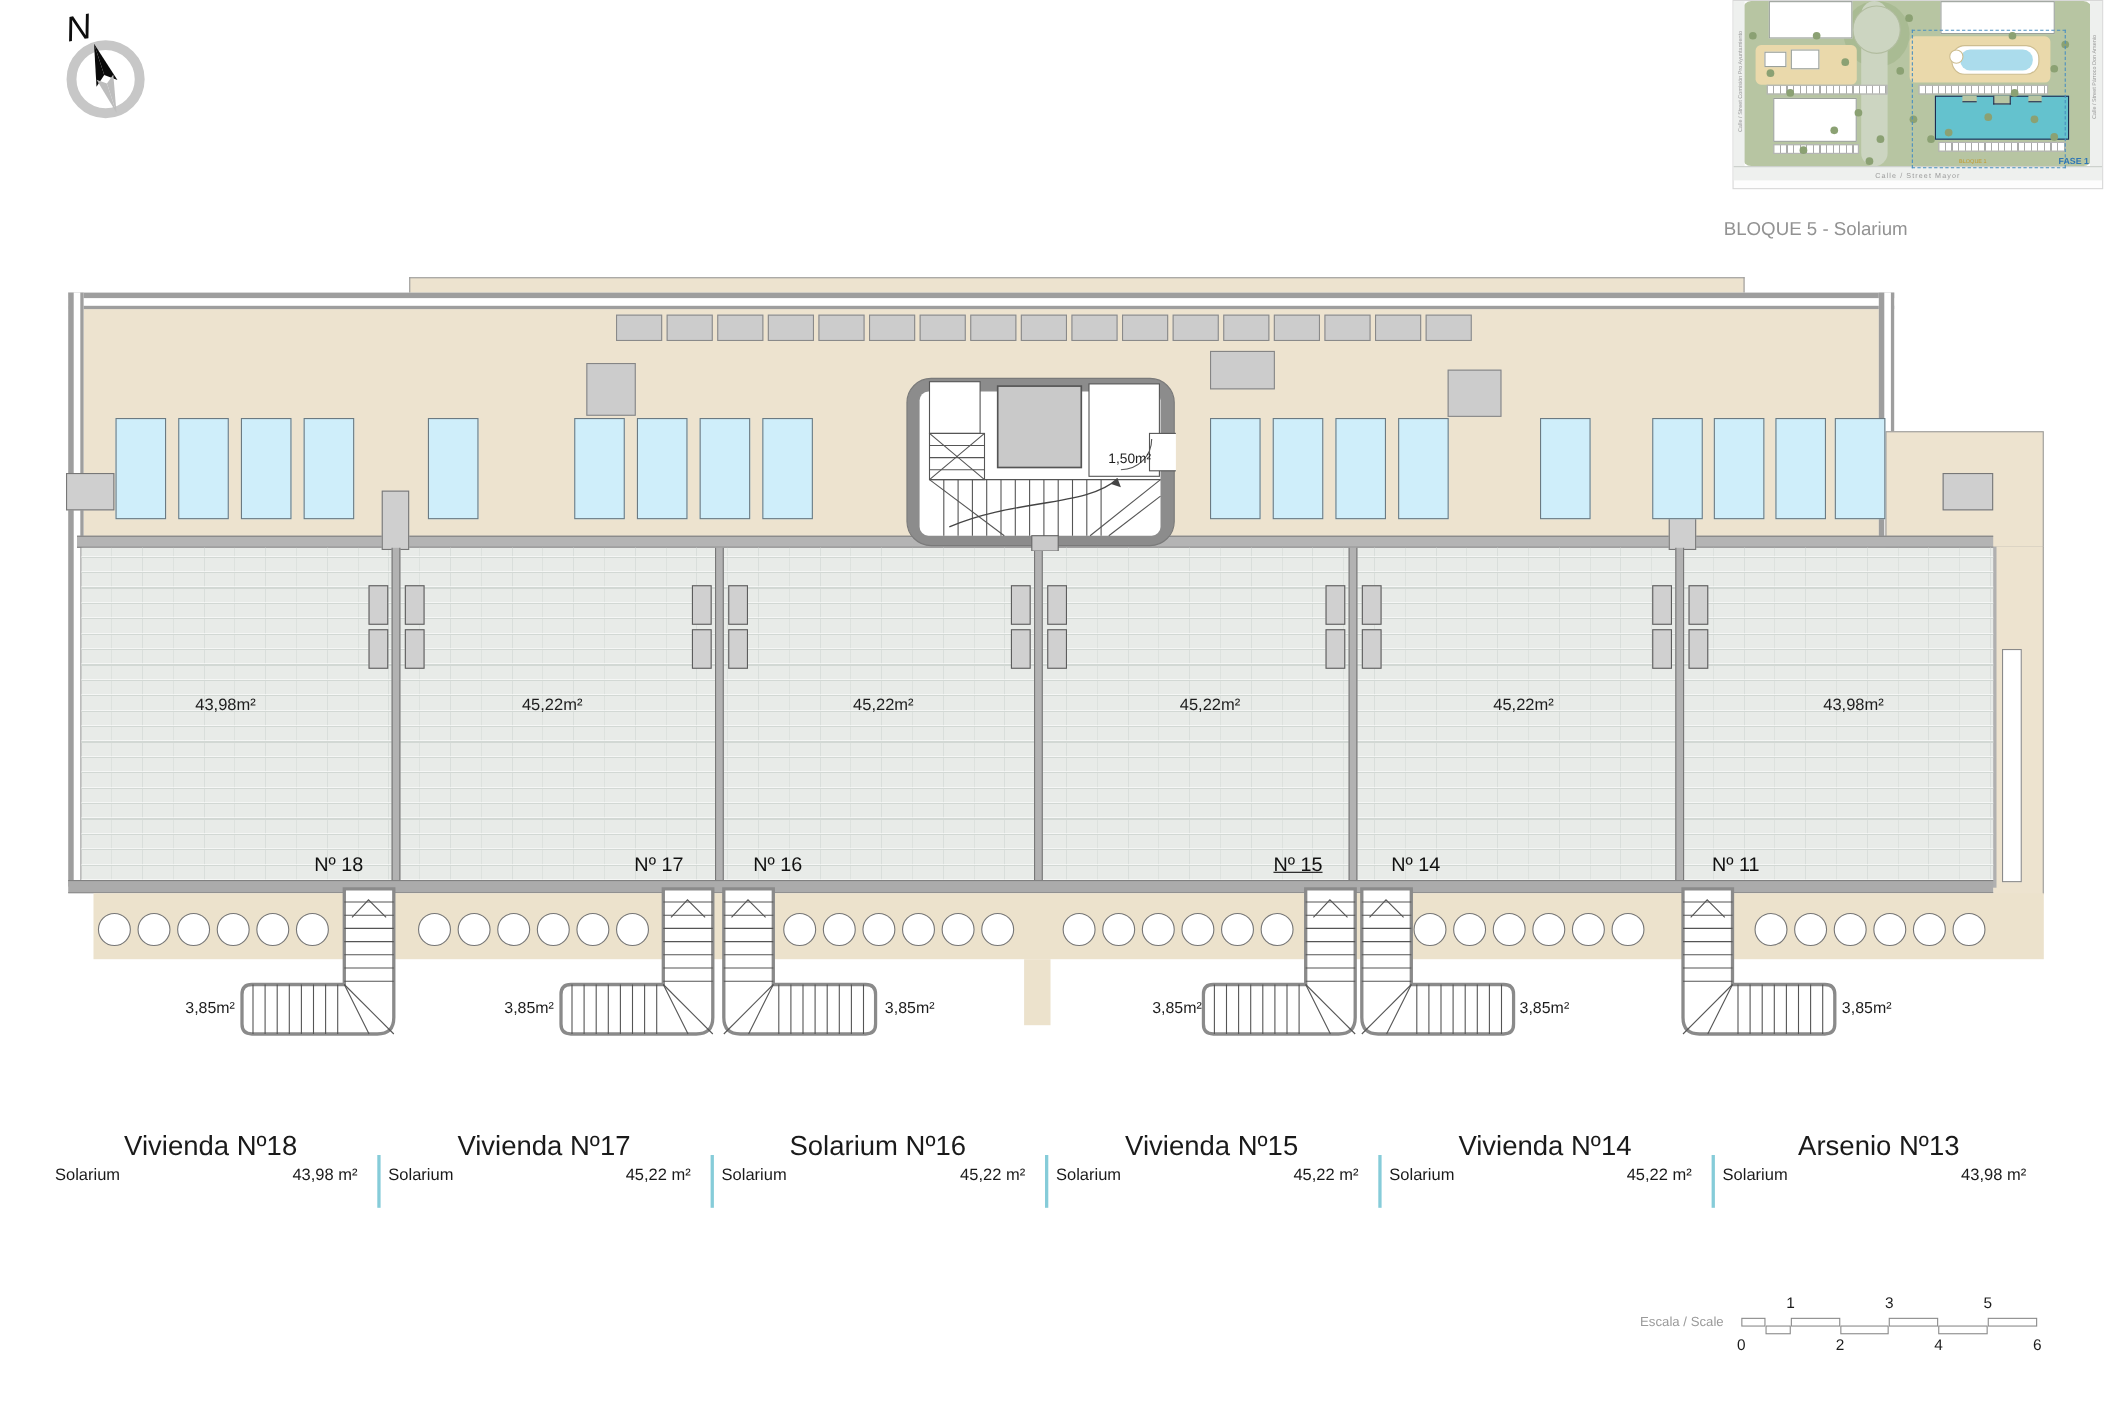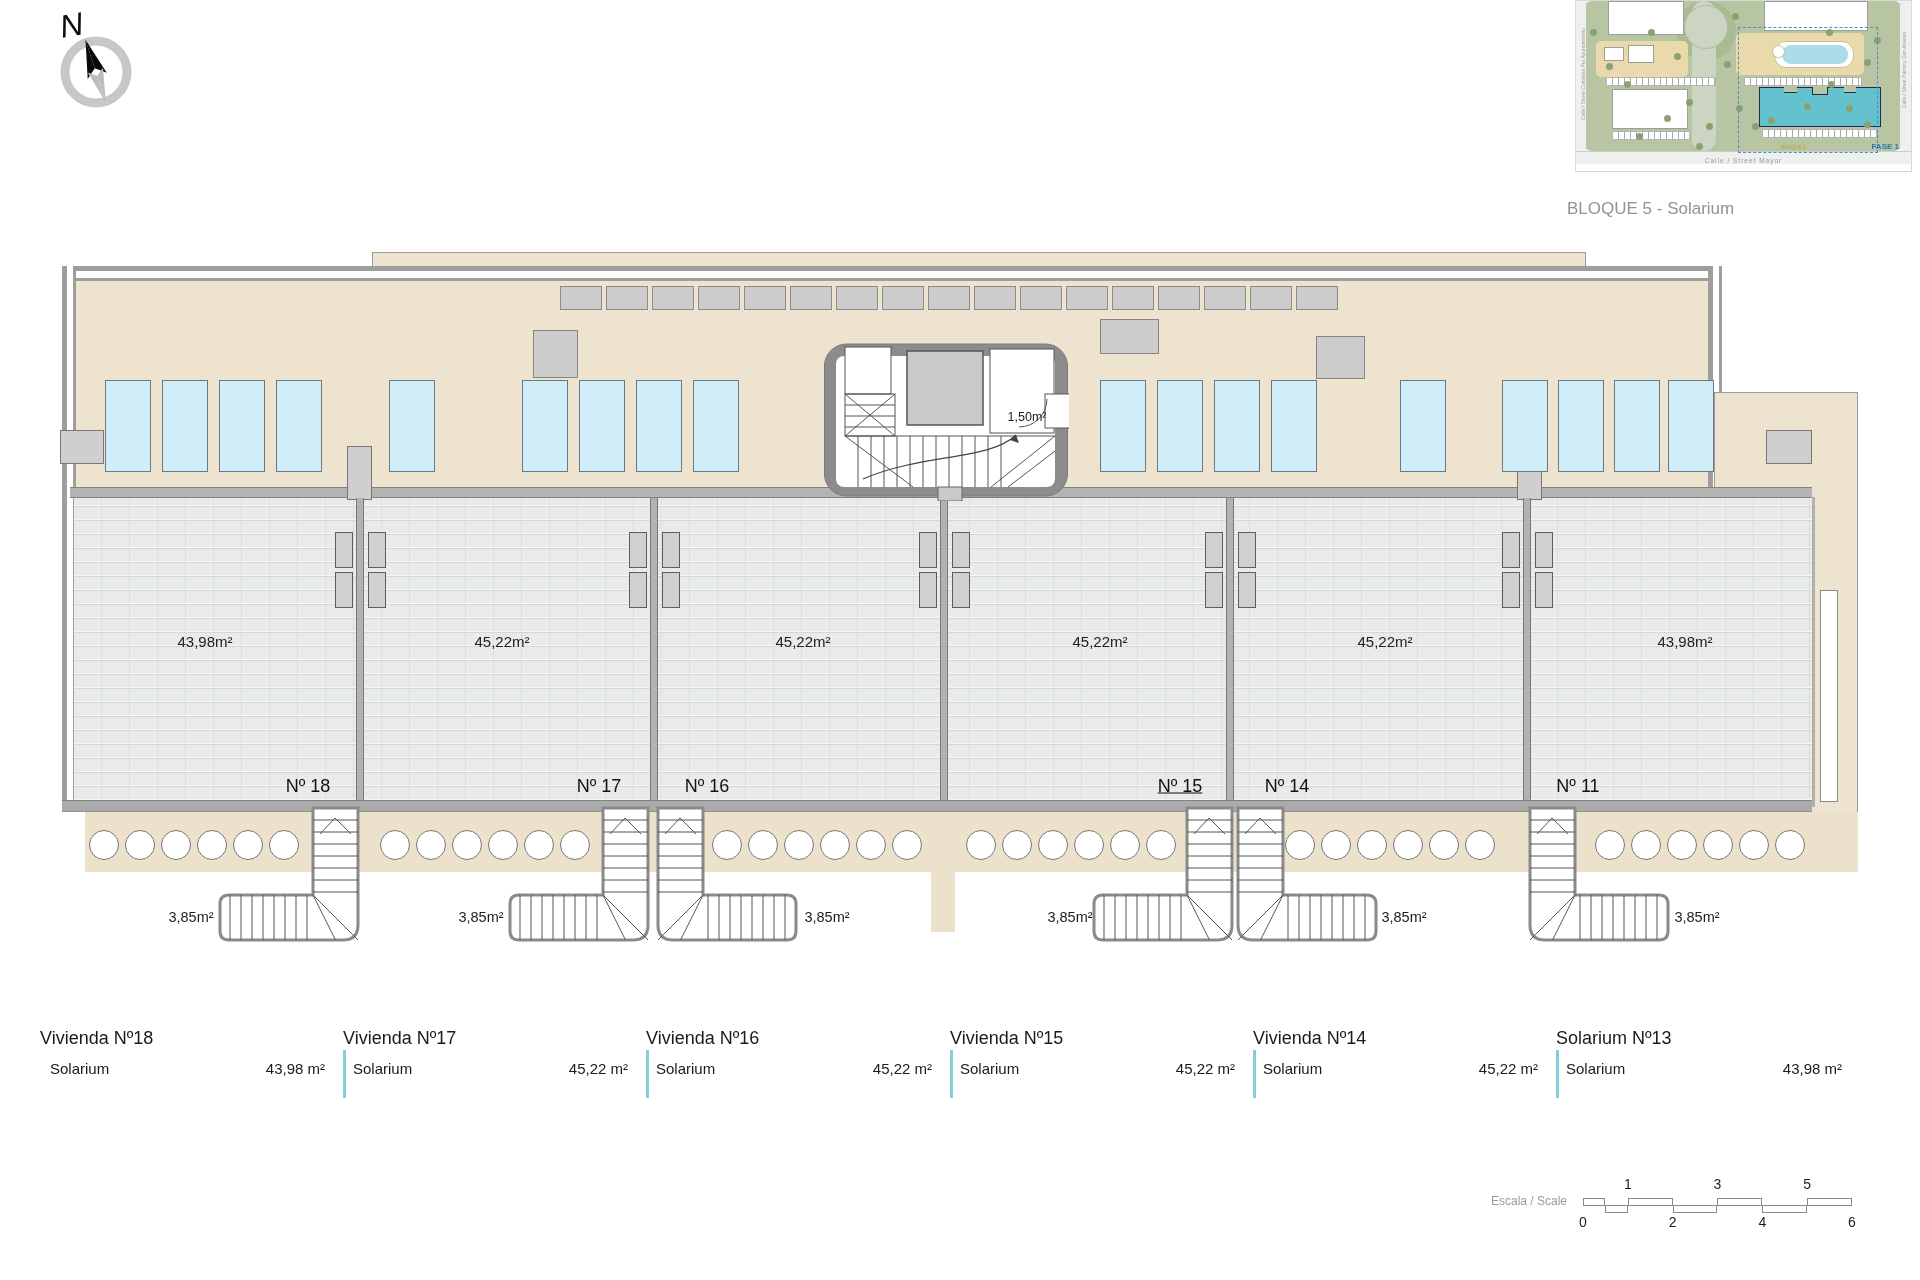--- a/index.html
+++ b/index.html
@@ -23,21 +23,21 @@
   .pwall{position:absolute;background:#b2b2b2;border-left:1px solid #787878;border-right:1px solid #787878;box-sizing:border-box;}
   .vent{position:absolute;background:#d0d0d0;border:1px solid #5d5d5d;box-sizing:border-box;}
   .southwall{position:absolute;background:#ababab;border-top:1px solid #808080;border-bottom:1px solid #8d8d8d;box-sizing:border-box;}
   .terr{position:absolute;background:#ece2cc;}
   .circle{position:absolute;border-radius:50%;background:#fff;border:1.5px solid #767676;box-sizing:border-box;}
   .lbl{position:absolute;white-space:nowrap;transform:translate(-50%,-50%);}
   .arealbl{font-size:15px;color:#1d1d1d;}
   .numlbl{font-size:18px;color:#111;}
   .stairlbl{font-size:14.5px;color:#1d1d1d;}
   .legend-col{position:absolute;top:1020px;height:85px;}
-  .legend-title{position:absolute;top:8px;left:0;right:0;text-align:left;font-size:18px;color:#1a1a1a;}
+  .legend-title{position:absolute;top:8px;left:0;right:0;text-align:center;font-size:25px;color:#1a1a1a;}
   .legend-room{position:absolute;top:40px;left:10px;font-size:15px;color:#1a1a1a;}
   .legend-area{position:absolute;top:40px;right:18px;font-size:15px;color:#1a1a1a;}
   .legend-div{position:absolute;top:1050px;width:3px;height:48px;background:#86ccd9;}
   .sp{position:absolute;}
   .sp-bld{position:absolute;background:#fff;border:1px solid #9aa09a;box-sizing:border-box;}
   .sp-hatch{position:absolute;height:9px;background:repeating-linear-gradient(90deg,#fff 0 5px,#a9aaa9 5px 6px);border:1px solid #b5b5b5;box-sizing:border-box;}
   .sp-tree{position:absolute;border-radius:50%;background:#8ba173;}
   .sp-blob{position:absolute;border-radius:50%;background:#9fb286;opacity:.55;}
   .scale-num{position:absolute;font-size:14px;color:#1c1c1c;transform:translateX(-50%);}
   .scale-box{position:absolute;background:#fff;border:1px solid #8a8a8a;box-sizing:border-box;}
@@ -463,39 +463,39 @@
         <div class="legend-area" style="">43,98 m²</div>
       </div>
       <div class="legend-div" style="left:343px;"></div>
       <div class="legend-col" style="left:343px;width:303px;">
         <div class="legend-title" style="">Vivienda Nº17</div>
         <div class="legend-room" style="">Solarium</div>
         <div class="legend-area" style="">45,22 m²</div>
       </div>
       <div class="legend-div" style="left:646px;"></div>
       <div class="legend-col" style="left:646px;width:304px;">
-        <div class="legend-title" style="">Vivienda Nº16</div>
+        <div class="legend-title" style="">Solarium Nº16</div>
         <div class="legend-room" style="">Solarium</div>
         <div class="legend-area" style="">45,22 m²</div>
       </div>
       <div class="legend-div" style="left:950px;"></div>
       <div class="legend-col" style="left:950px;width:303px;">
         <div class="legend-title" style="">Vivienda Nº15</div>
         <div class="legend-room" style="">Solarium</div>
         <div class="legend-area" style="">45,22 m²</div>
       </div>
       <div class="legend-div" style="left:1253px;"></div>
       <div class="legend-col" style="left:1253px;width:303px;">
         <div class="legend-title" style="">Vivienda Nº14</div>
         <div class="legend-room" style="">Solarium</div>
         <div class="legend-area" style="">45,22 m²</div>
       </div>
       <div class="legend-div" style="left:1556px;"></div>
       <div class="legend-col" style="left:1556px;width:304px;">
-        <div class="legend-title" style="">Solarium Nº13</div>
+        <div class="legend-title" style="">Arsenio Nº13</div>
         <div class="legend-room" style="">Solarium</div>
         <div class="legend-area" style="">43,98 m²</div>
       </div>
     </div>
 
   <div class="abs" style="left:1455px;top:1194px;width:112px;text-align:right;font-size:12px;color:#9a9a9a;">Escala / Scale</div>
   <div id="scalebar">
       <div class="scale-box" style="left:1583px;top:1198px;width:22.415px;height:8px;"></div>
       <div class="scale-box" style="left:1627.83px;top:1198px;width:44.83px;height:8px;"></div>
       <div class="scale-box" style="left:1717.49px;top:1198px;width:44.83px;height:8px;"></div>

